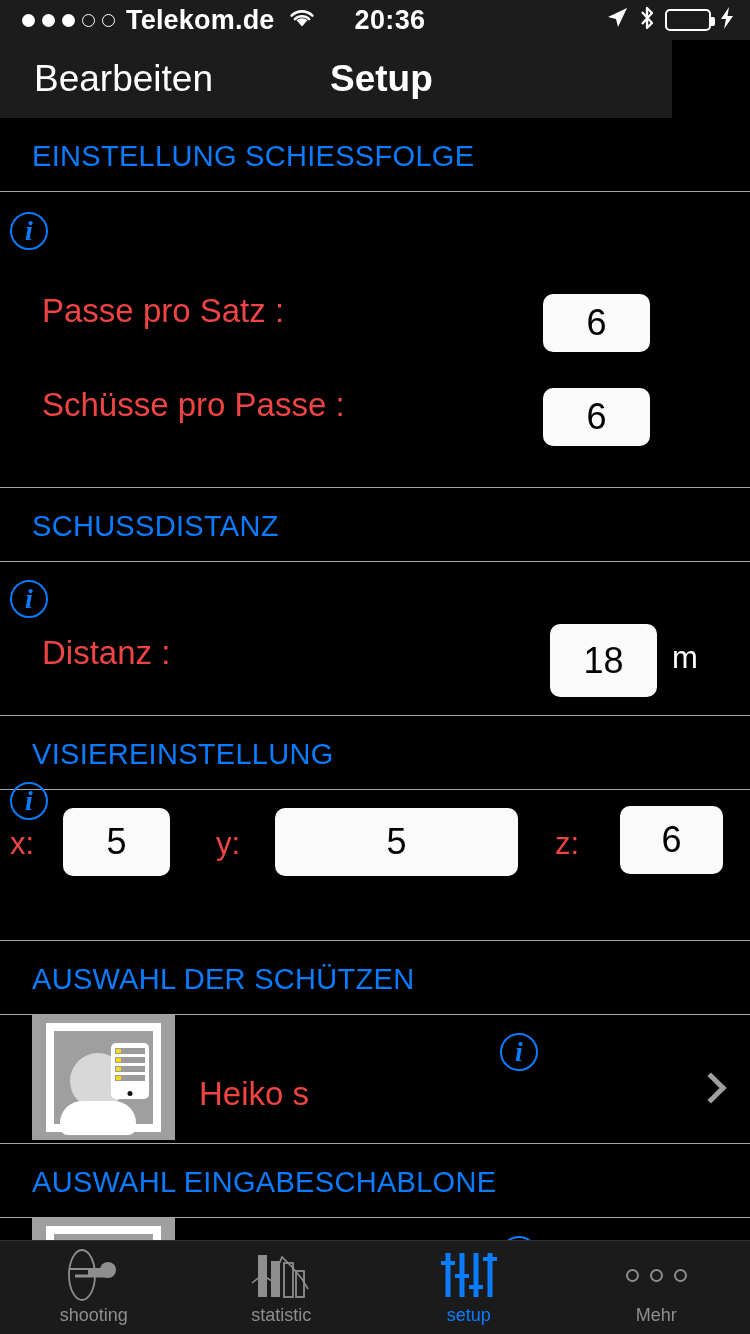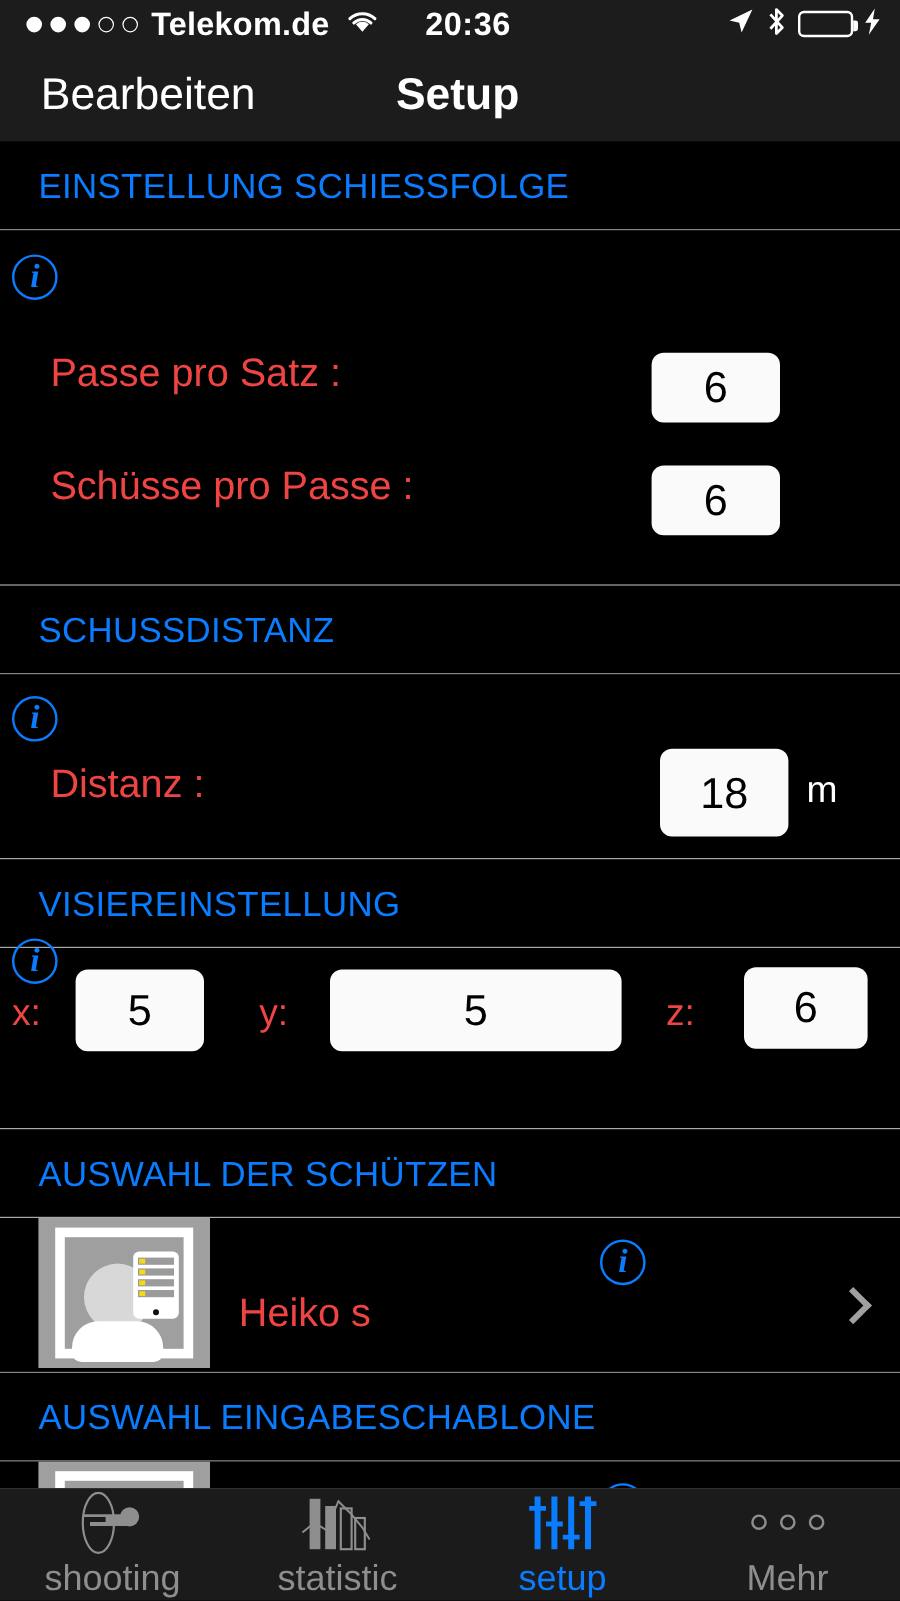--- a/index.html
+++ b/index.html
@@ -33,21 +33,21 @@
     position:relative; padding:2px;
   }
   .batt:after{
     content:""; position:absolute; right:-6px; top:6px;
     width:4px; height:9px; background:#fff; border-radius:0 2px 2px 0;
   }
   .batt-fill{ height:100%; background:#4cd964; border-radius:2px; }
 
   
   .navbar{
-    position:absolute; top:40px; left:0; width:750px; height:78px;
+    position:absolute; top:40px; left:0; width:672px; height:78px;
     background:#1c1c1c;
   }
   .nav-back{
     position:absolute; left:34px; top:50%; transform:translateY(-50%);
     font-size:37px; color:#fff; font-weight:400; white-space:nowrap;
   }
   .nav-title{
     position:absolute; left:330px; top:50%; transform:translateY(-50%);
     font-size:37px; font-weight:bold; color:#fff; white-space:nowrap;
   }
@@ -123,21 +123,21 @@
   
   .tabbar{
     position:absolute; bottom:0; left:0; width:750px; height:94px;
     background:#1b1b1b; border-top:1px solid #2e2e2e;
     display:flex;
   }
   .tab{
     flex:1; display:flex; flex-direction:column;
     align-items:center; justify-content:center; gap:4px;
   }
-  .tab-label{ font-size:30px; color:#8e8e8e; }
+  .tab-label{ font-size:18px; color:#8e8e8e; }
   .tab.active .tab-label{ color:#0a7cff; }
   .tab-ico{ height:52px; display:flex; align-items:center; justify-content:center; }
   .dots3{ display:flex; gap:11px; align-items:center; height:52px; }
   .dots3 i{
     width:13px; height:13px; border-radius:50%;
     border:2px solid #8e8e8e; display:block;
   }
 </style>
 </head>
 <body>

